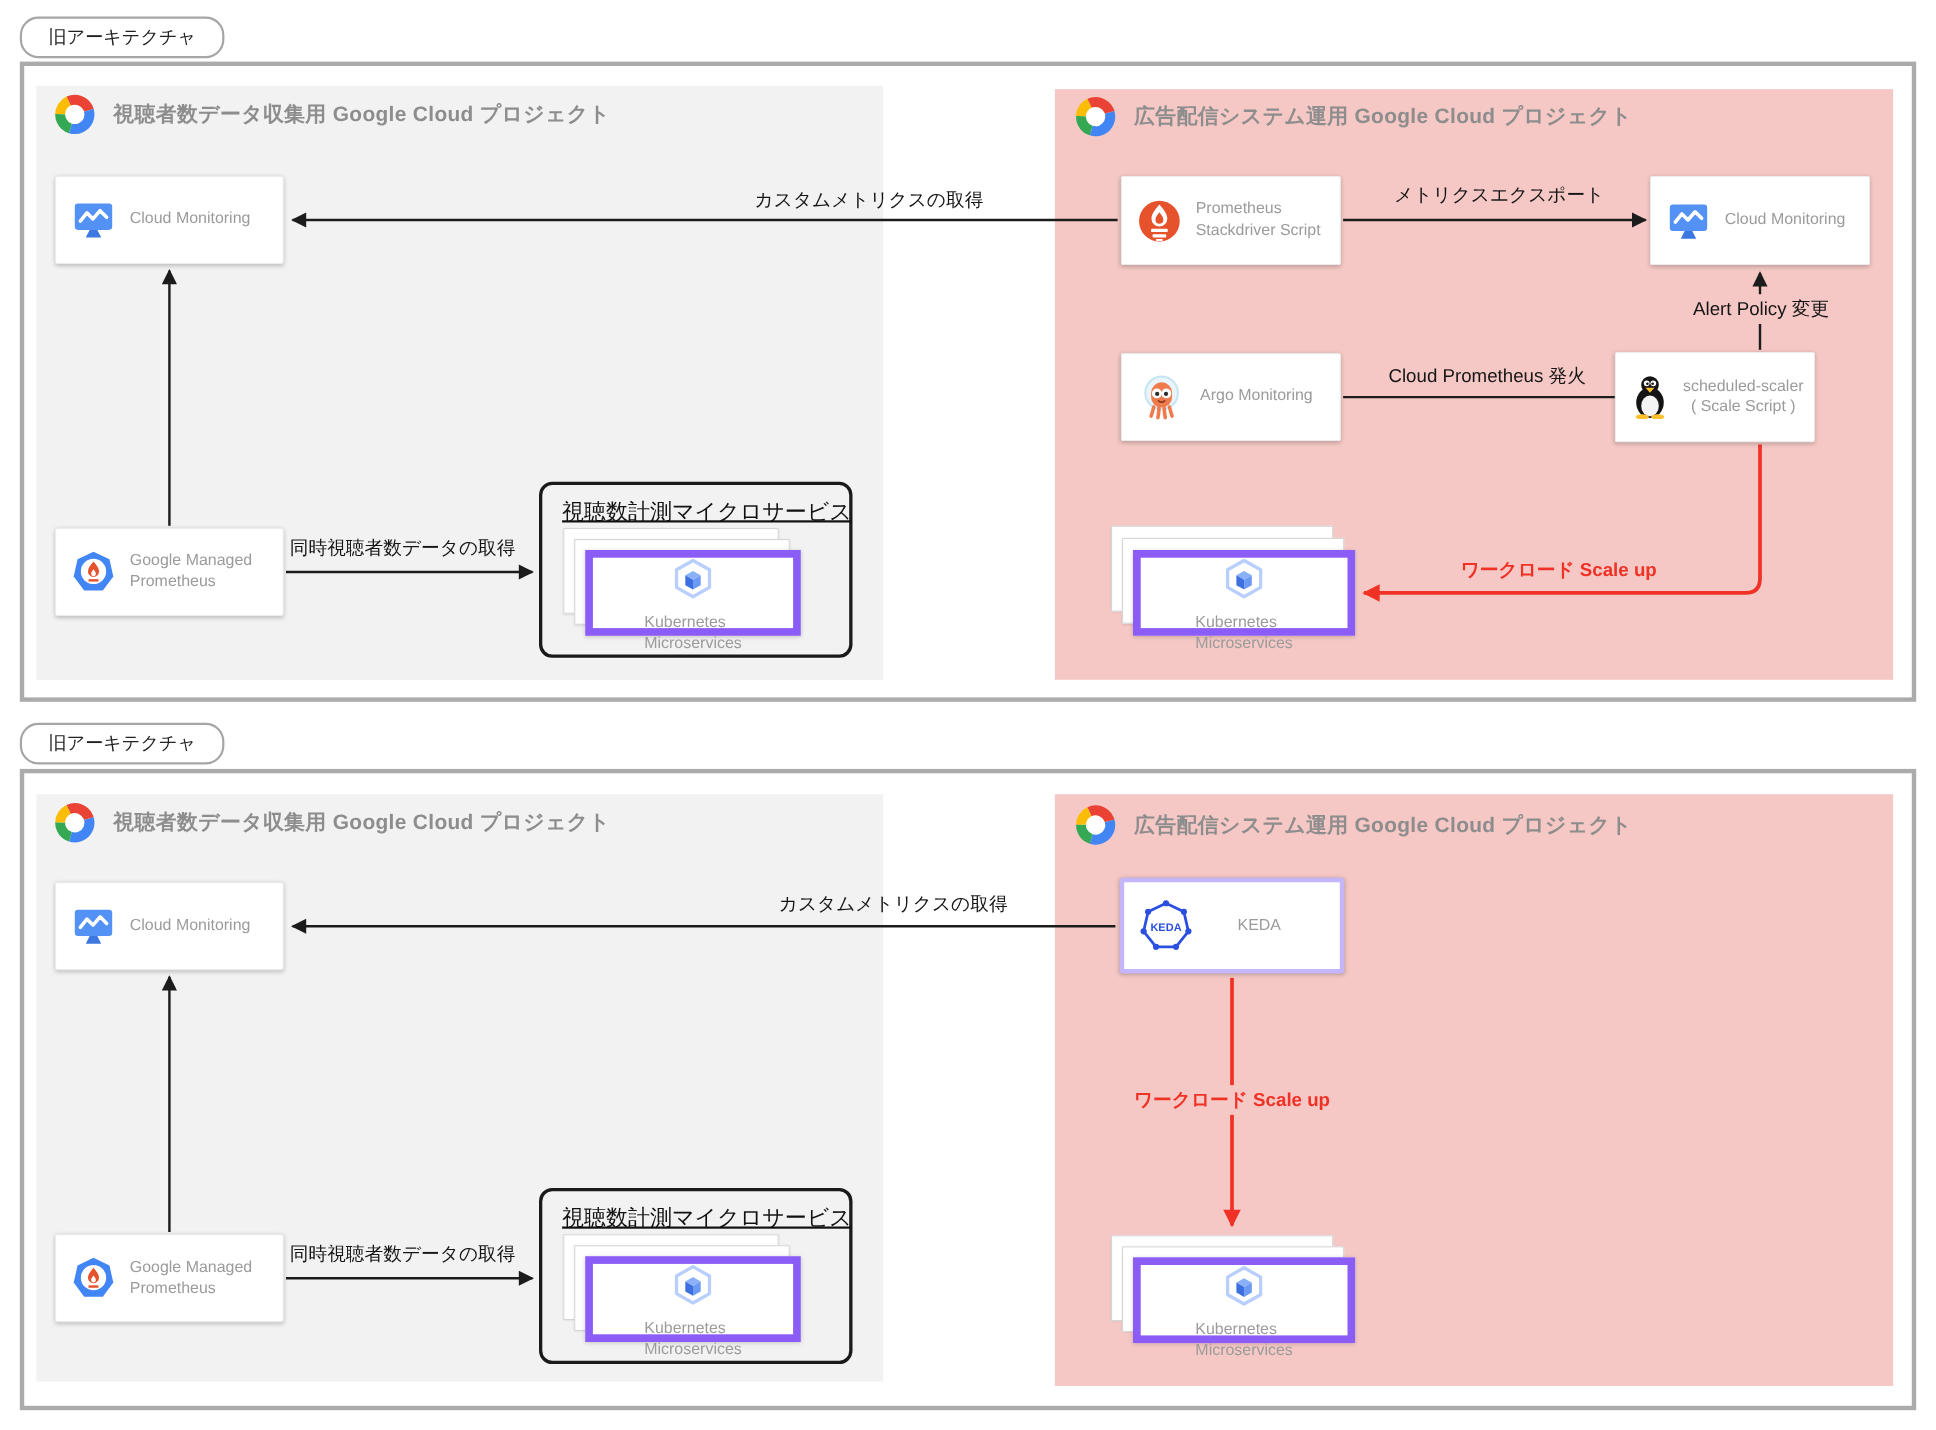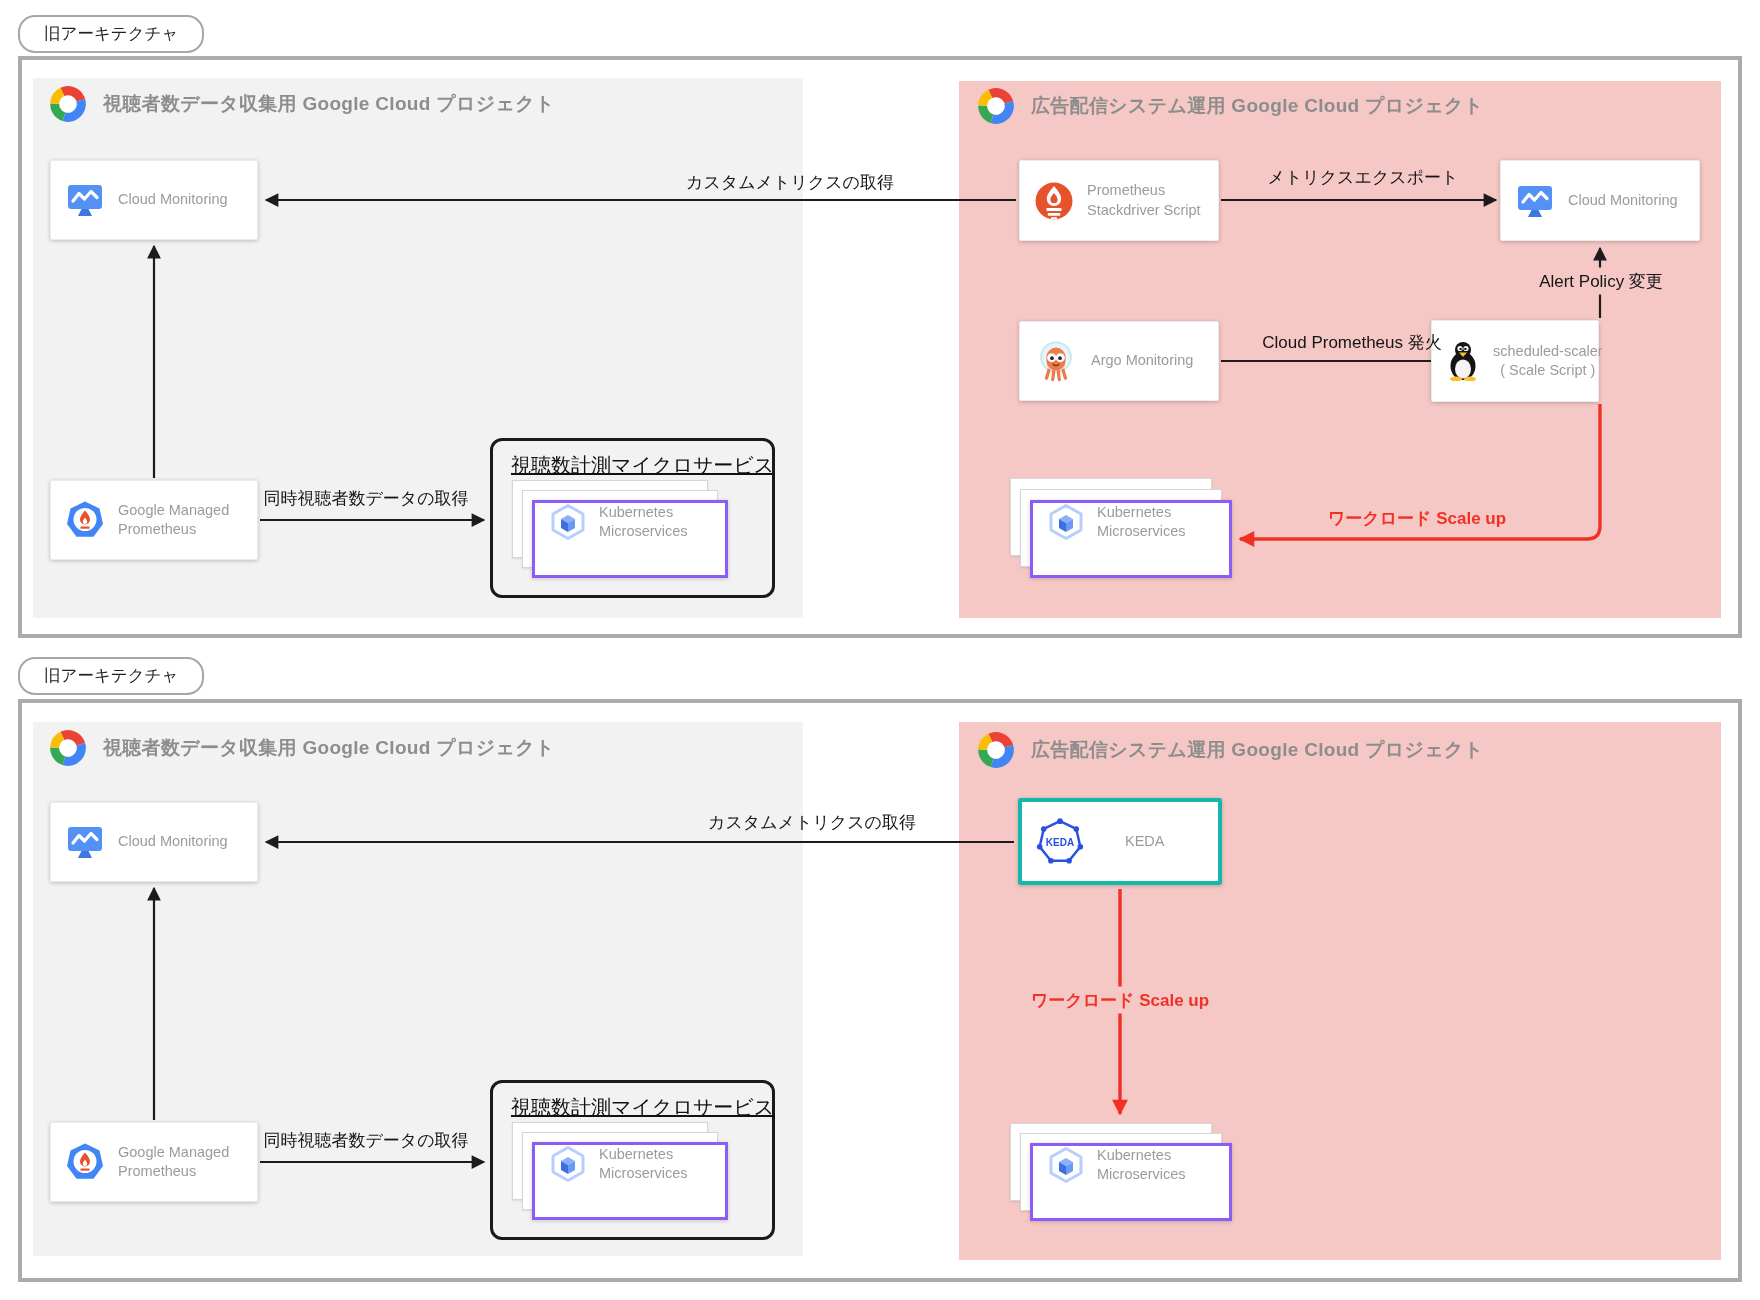--- a/index.html
+++ b/index.html
@@ -17,37 +17,37 @@
   .inner{position:absolute;z-index:1;}
   .inner.gray{background:#f2f2f2;}
   .inner.pink{background:#f5c8c5;}
   .proj-header{position:absolute;display:flex;align-items:center;gap:12px;z-index:5;}
   .proj-title{font-size:19px;font-weight:bold;color:#8d8d8d;white-space:nowrap;letter-spacing:.3px;}
   .node{
     position:absolute;background:#fff;border:1px solid #ececec;box-sizing:border-box;
     box-shadow:0 1px 4px rgba(0,0,0,.22);display:flex;align-items:center;gap:13px;
     padding:0 14px;z-index:5;border-radius:2px;
   }
-  .node.red-border{border:4px solid #14b8a6;border-radius:3px;}
+  .node.red-border{border:4px solid #c4b5fd;border-radius:3px;}
   .nlabel{font-size:14.5px;color:#9b9b9b;line-height:1.32;}
   .nlabel span{display:block;white-space:nowrap;}
   .nlabel.centered{text-align:center;}
   .group-box{
     position:absolute;background:#f2f2f2;border:3px solid #1a1a1a;border-radius:12px;
     box-sizing:border-box;z-index:2;
   }
   .group-title{padding:11px 0 0 18px;font-size:20px;color:#111;white-space:nowrap;text-decoration:underline;}
   .card-back{
     position:absolute;background:#fff;border:1px solid #d6d6d6;box-sizing:border-box;
     box-shadow:0 1px 2px rgba(0,0,0,.10);z-index:4;
   }
   .card{
-    position:absolute;background:#fff;border:3px solid #8b5cf6;box-sizing:border-box;
-    box-shadow:0 1px 4px rgba(0,0,0,.18);display:flex;align-items:flex-start;gap:12px;
-    padding:0 14px;z-index:5;
+    position:absolute;background:#fff;border:7px solid #8b5cf6;box-sizing:border-box;
+    box-shadow:0 1px 4px rgba(0,0,0,.18);display:flex;align-items:center;gap:12px;
+    padding:0 14px;z-index:5;flex-direction:column;
   }
   .arrows{position:absolute;left:0;top:0;width:1760px;height:1300px;z-index:3;pointer-events:none;}
   .alabel{
     position:absolute;transform:translate(-50%,-50%);font-size:17px;color:#151515;
     white-space:nowrap;z-index:6;text-align:right;
   }
   .alabel.red{color:#f03226;font-weight:bold;}
   .alabel.bgpink{background:#f5c8c5;padding:2px 8px;}
   .icon{flex:0 0 auto;display:block;}
   .hidden-defs{position:absolute;width:0;height:0;overflow:hidden;}
@@ -256,21 +256,21 @@
 
   <div class="node" style="left:1019px;top:321px;width:200px;height:80px;">
     <svg class="icon" width="44" height="44">
         <use href="#i-argo"></use>
       </svg>
     <div class="nlabel">
         <span>Argo Monitoring</span>
       </div>
   </div>
 
-  <div class="node" style="left:1431px;top:320px;width:168px;height:82px;">
+  <div class="node" style="left:1468px;top:320px;width:182px;height:82px;">
     <svg class="icon" width="34" height="40">
         <use href="#i-tux"></use>
       </svg>
     <div class="nlabel centered">
       <span>scheduled-scaler</span>
       <span>( Scale Script )</span>
     </div>
   </div>
 
   <div class="card-back" style="left:1010px;top:478px;width:202px;height:78px;"></div>

